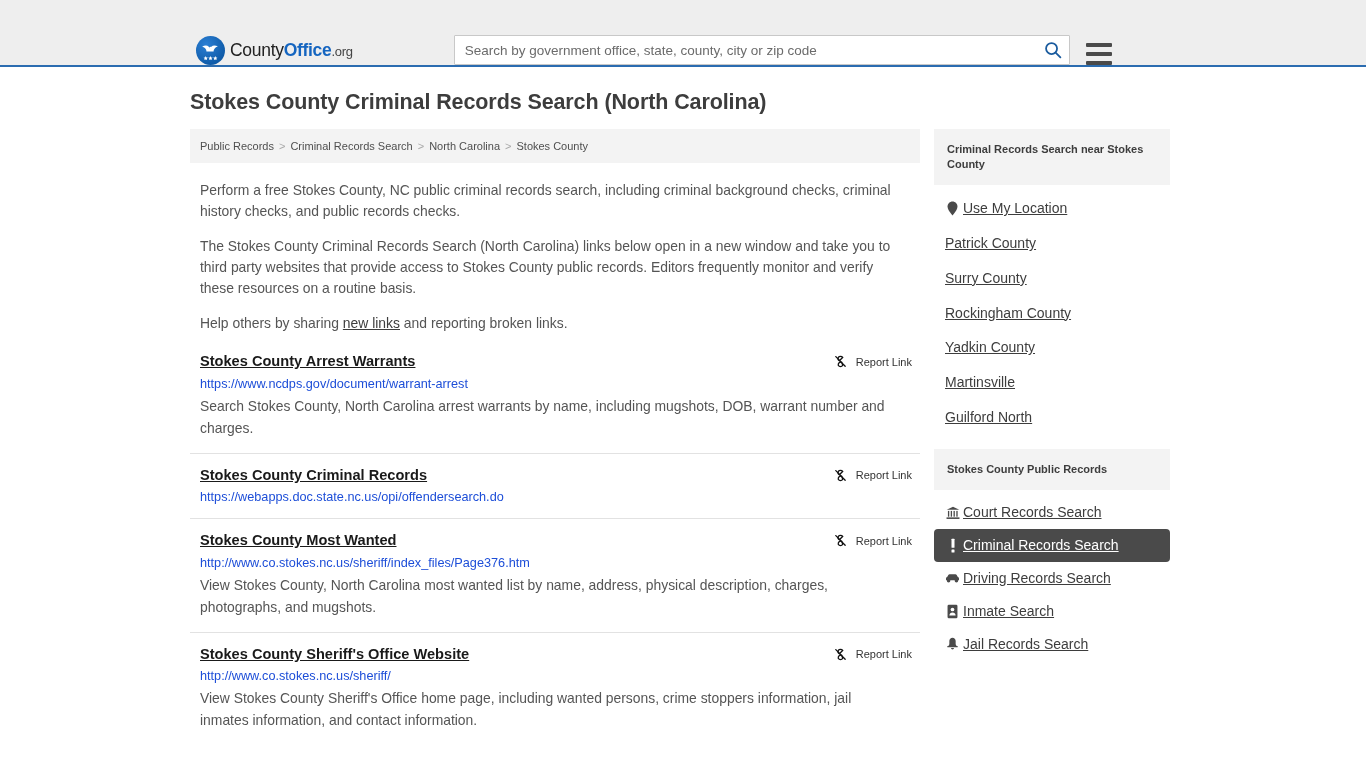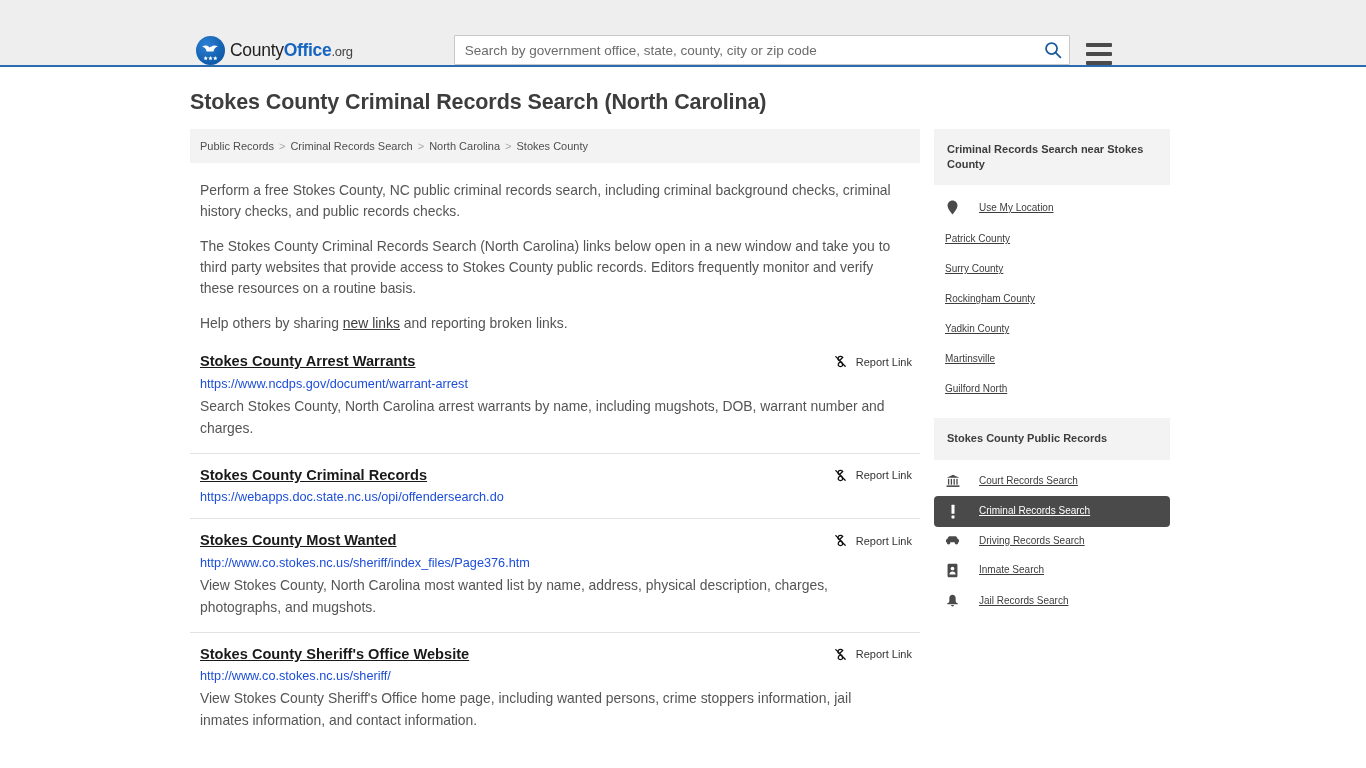--- a/index.html
+++ b/index.html
@@ -219,23 +219,23 @@
     font-size: 11px;
     font-weight: bold;
     color: #3d3d3d;
     line-height: 1.33;
   }
   .side-list { padding: 6px 0 0 0; margin: 0; list-style: none; }
   .side-list li { margin: 0; }
   .side-item {
     display: flex;
     align-items: center;
-    gap: 19px;
+    gap: 3px;
     padding: 8px 10px 8px 11px;
-    font-size: 10px;
+    font-size: 14px;
     color: #3d3d3d;
     cursor: pointer;
     border-radius: 4px;
     line-height: 1.2;
   }
   .side-item .label { text-decoration: underline; }
   .side-item.active {
     background: #4a4a4a;
     color: #ffffff;
   }

